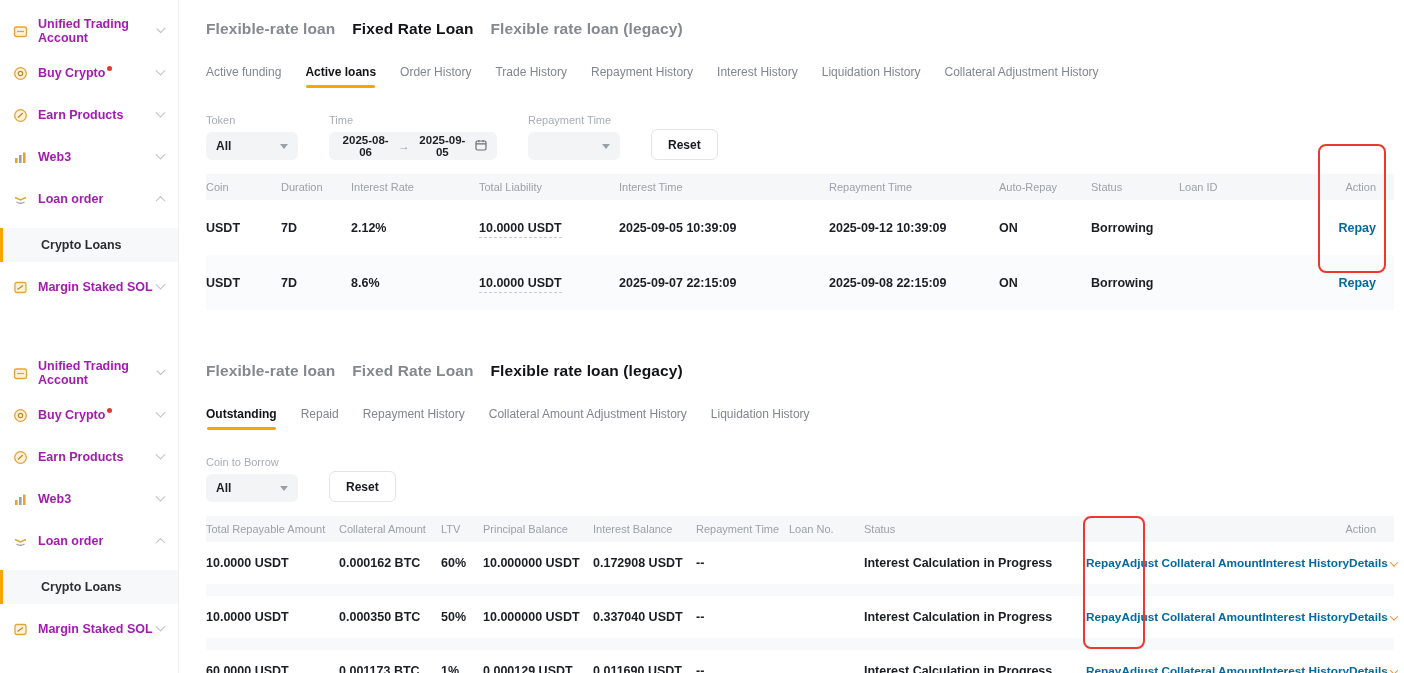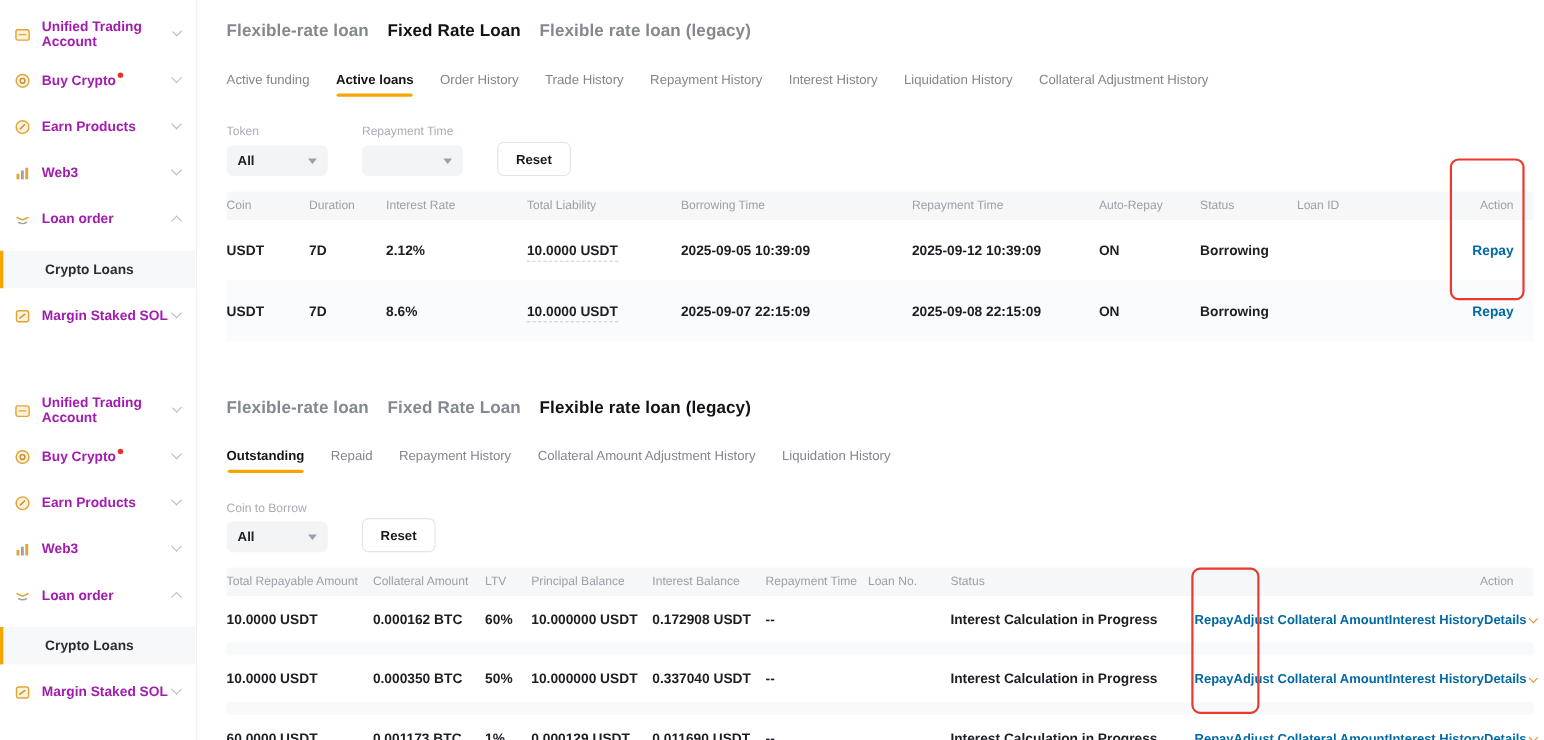--- a/index.html
+++ b/index.html
@@ -29,21 +29,21 @@
   .subtabs { display:flex; gap:24px; margin-top:27px; font-size:12px; color:#82868d; }
   .subtab { cursor:pointer; position:relative; padding-bottom:9px; }
   .subtab.active { color:#121316; font-weight:700; }
   .subtab.active::after { content:""; position:absolute; left:1px; right:1px; bottom:0; height:3px;
     background:#f7a600; border-radius:2px; }
 
   .filters { display:flex; gap:31px; margin-top:26px; align-items:flex-end; }
   .fgroup { display:flex; flex-direction:column; gap:6px; }
   .flabel { font-size:11px; color:#a8adb5; }
   .control { height:28px; background:#f3f4f6; border-radius:6px; display:flex; align-items:center;
-    padding:0 10px; font-size:12px; font-weight:700; color:#1b1e23; cursor:pointer; }
+    padding:0 10px; font-size:12px; font-weight:700; color:#1b1e23; cursor:pointer;text-align:center; }
   .control.select { width:92px; justify-content:space-between; font-weight:700; }
   .control.select.empty { color:#b8bcc3; }
   .caret { width:0; height:0; border-left:4px solid transparent; border-right:4px solid transparent;
     border-top:5px solid #9aa0a9; }
   .control.daterange { width:168px; gap:6px; font-weight:600; font-size:11.5px; justify-content:space-between; }
   .date-sep { color:#9aa0a9; font-weight:400; }
   .btn-reset { height:31px; padding:0 16px; background:#fff; border:1px solid #e2e4e8; border-radius:6px;
     font-size:12px; font-weight:700; color:#17191d; cursor:pointer; font-family:inherit; }
 
   
@@ -168,36 +168,50 @@
 
     <div class="filters">
       <div class="fgroup">
         <span class="flabel">Token</span>
         <div class="control select">
           <span>All</span>
           <span class="caret"></span>
         </div>
       </div>
       <div class="fgroup">
+        <span class="flabel">Time</span>
+        <div class="control daterange">
+          <span>2025-08-06</span>
+          <span class="date-sep">→</span>
+          <span>2025-09-05</span>
+          <span>
+            <svg width="12" height="12" viewBox="0 0 12 12">
+                <rect x="1" y="2" width="10" height="9" rx="1.5" fill="none" stroke="#6b7077" stroke-width="1.2"></rect>
+                <path d="M1 4.8h10M3.8 1v2.2M8.2 1v2.2" stroke="#6b7077" stroke-width="1.2"></path>
+              </svg>
+          </span>
+        </div>
+      </div>
+      <div class="fgroup">
         <span class="flabel">Repayment Time</span>
         <div class="control select empty">
           <span></span>
           <span class="caret"></span>
         </div>
       </div>
       <button class="btn-reset">Reset</button>
     </div>
 
     <div class="tbl tbl-fixed">
       <div class="trow thead">
         <span class="c">Coin</span>
         <span class="c">Duration</span>
         <span class="c">Interest Rate</span>
         <span class="c">Total Liability</span>
-        <span class="c">Borrowing Time</span>
+        <span class="c">Interest Time</span>
         <span class="c">Repayment Time</span>
         <span class="c">Auto-Repay</span>
         <span class="c">Status</span>
         <span class="c">Loan ID</span>
         <span class="c right">Action</span>
       </div>
 
       <div class="trow data">
         <span class="c">USDT</span>
         <span class="c">7D</span>

